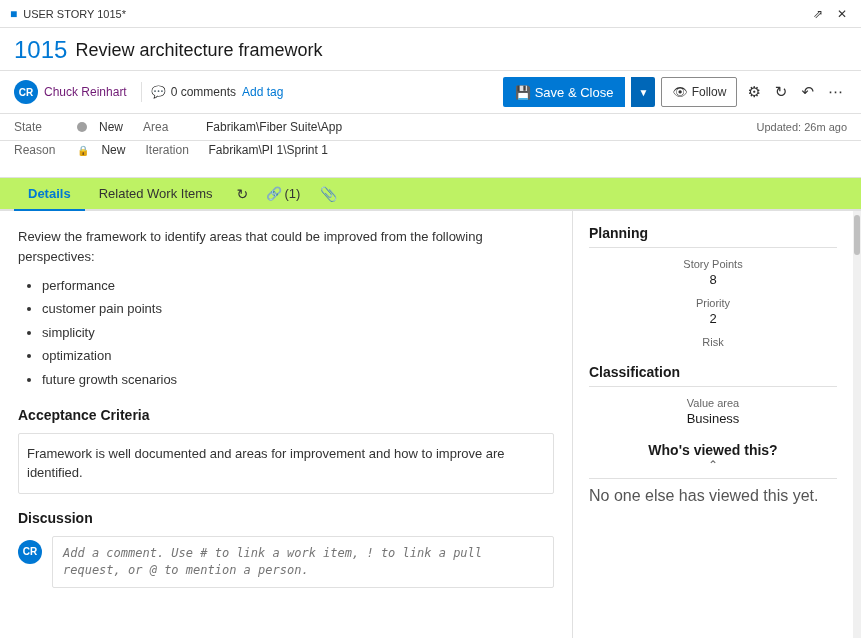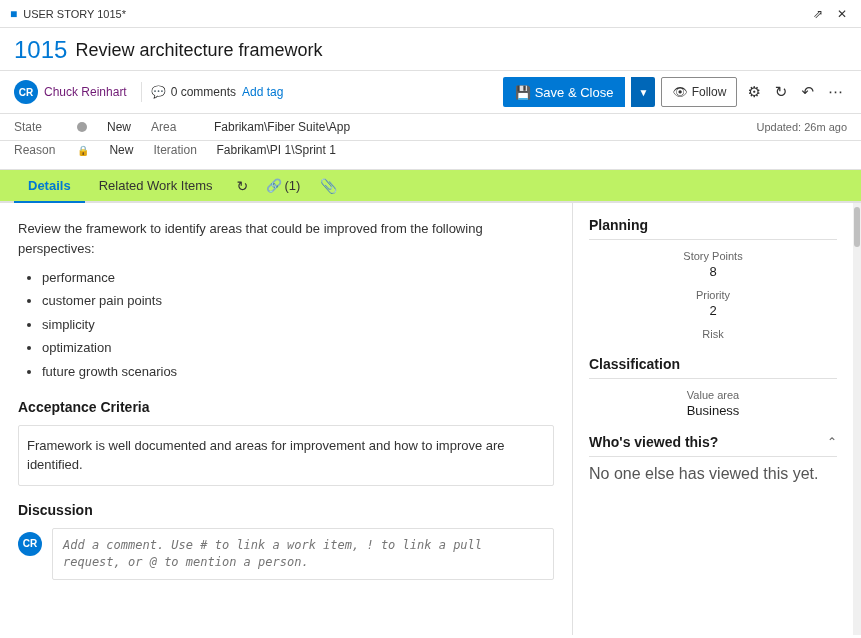--- a/index.html
+++ b/index.html
@@ -56,21 +56,21 @@
     }
     .toolbar-icon-btn { background: none; border: none; cursor: pointer; color: #333; font-size: 15px; padding: 4px; }
 
     
     .fields-row {
       display: flex; align-items: center; padding: 6px 14px; gap: 20px;
       border-bottom: 1px solid #e0e0e0; background: #fff; flex-wrap: wrap;
     }
     .field-group { display: flex; align-items: center; gap: 8px; }
     .field-label { font-size: 12px; color: #666; min-width: 55px; }
-    .field-value { font-size: 12px; color: #333; display: flex; align-items: center; gap: 20px; }
+    .field-value { font-size: 12px; color: #333; display: flex; align-items: center; gap: 12px; }
     .state-dot { width: 10px; height: 10px; border-radius: 50%; background: #a0a0a0; display: inline-block; }
     .lock-icon { font-size: 10px; color: #888; }
     .updated-text { margin-left: auto; font-size: 11px; color: #666; }
 
     
     .tabs-row {
       display: flex; align-items: center; border-bottom: 2px solid #e0e0e0;
       padding: 0 14px; background: #bef264;
     }
     .tab {
@@ -113,21 +113,21 @@
     .right-panel { width: 280px; overflow-y: auto; padding: 14px 16px; }
     .right-section-title { font-size: 14px; font-weight: 600; color: #1a1a1a; margin-bottom: 10px; padding-bottom: 6px; border-bottom: 1px solid #e0e0e0; }
     .field-row { margin-bottom: 10px; text-align: center; }
     .field-row-label { font-size: 11px; color: #666; margin-bottom: 2px; }
     .field-row-value { font-size: 13px; color: #1a1a1a; }
     .right-section { margin-bottom: 16px; }
 
     
     .whos-viewed-header {
       display: flex; align-items: center; justify-content: space-between;
-      cursor: pointer; padding-bottom: 6px; border-bottom: 1px solid #e0e0e0; margin-bottom: 8px;
+      cursor: pointer; padding-bottom: 6px; border-bottom: 1px solid #e0e0e0; margin-bottom: 8px; flex-direction: column;
     }
     .whos-viewed-text { font-size: 14px; font-weight: 600; color: #1a1a1a; }
     .chevron { font-size: 12px; color: #666; }
 
     
     .right-panel::-webkit-scrollbar { width: 6px; }
     .right-panel::-webkit-scrollbar-thumb { background: #c0c0c0; border-radius: 3px; }
     .left-panel::-webkit-scrollbar { width: 6px; }
     .left-panel::-webkit-scrollbar-thumb { background: #c0c0c0; border-radius: 3px; }
 
@@ -189,21 +189,21 @@
       <span>New</span>
     </span>
   </div>
   <div class="field-group">
     <span class="field-label">Area</span>
     <span class="field-value">Fabrikam\Fiber Suite\App</span>
   </div>
   <span class="updated-text">Updated: 26m ago</span>
 </div>
 
-<div class="fields-row" style="padding-top:2px;padding-bottom:12px;">
+<div class="fields-row" style="padding-top:2px;padding-bottom:20px;">
   <div class="field-group">
     <span class="field-label">Reason</span>
     <span class="field-value">
       <span class="lock-icon">🔒</span>
       <span>New</span>
     </span>
   </div>
   <div class="field-group">
     <span class="field-label">Iteration</span>
     <span class="field-value">Fabrikam\PI 1\Sprint 1</span>

